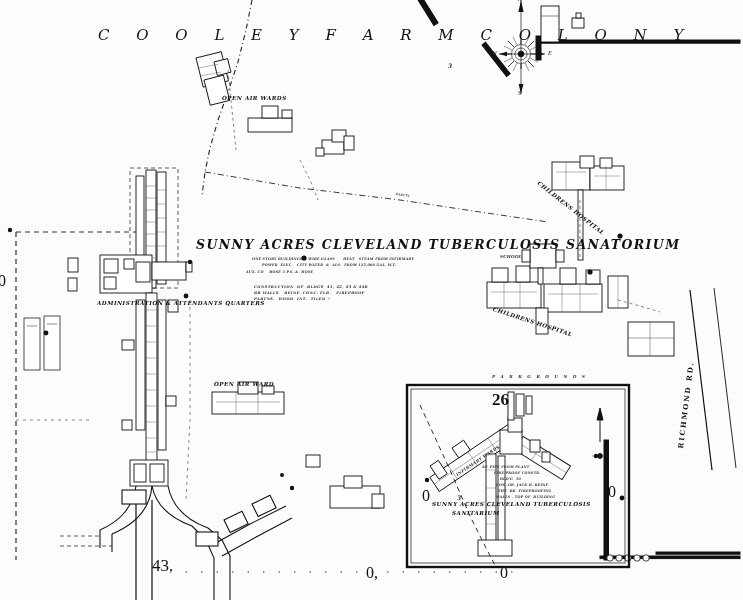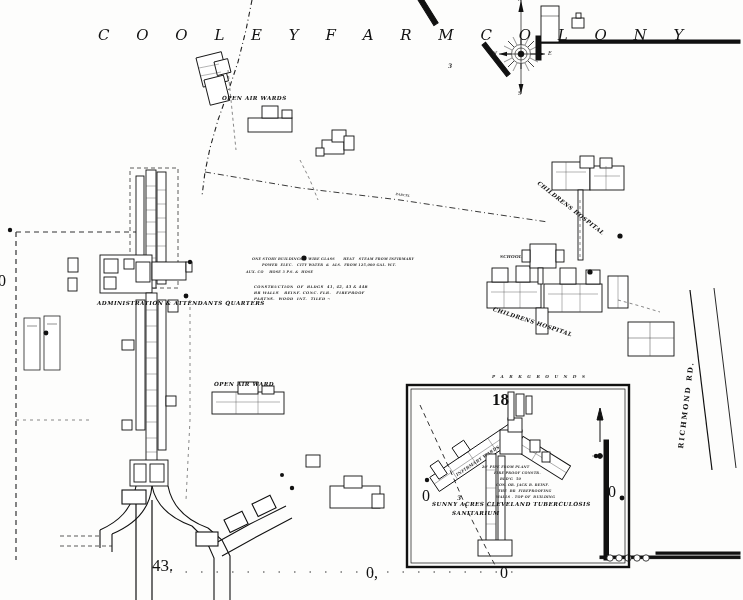--- a/index.html
+++ b/index.html
@@ -404,20 +404,21 @@
       <path d="M190,300 L190,420 L186,500" stroke-dasharray="3 4"></path>
       <path d="M580,200 L580,258" stroke-dasharray="3 3"></path>
       <path d="M300,160 L310,180 L318,200" stroke-dasharray="3 3"></path>
       <path d="M618,300 L640,306 L660,312" stroke-dasharray="3 3"></path>
       <path d="M16,420 L92,420" stroke-dasharray="3 4"></path>
     </g>
   </svg>
 
   <div class="maplabel title-huge" style="left:98px;top:26px;">C O O L E Y      F A R M      C O L O N Y</div>
 
+  <div class="maplabel title-main" style="left:196px;top:237px;">SUNNY ACRES  CLEVELAND  TUBERCULOSIS  SANATORIUM</div>
 
   <div class="microblock" style="left:252px;top:257px;">ONE STORY BUILDINGS    WIRE GLASS      HEAT   STEAM FROM INFIRMARY</div>
   <div class="microblock" style="left:262px;top:263px;">POWER  ELEC.   CITY WATER  &amp;  ALS.  FROM 125,000 GAL. W.T.</div>
   <div class="microblock" style="left:246px;top:270px;">AUX. CO    HOSE 3 P.S. &amp;  HOSE</div>
 
   <div class="microblock b2" style="left:254px;top:285px;">CONSTRUCTION  OF  BLDGS  41, 42, 43 &amp; 44B</div>
   <div class="microblock b2" style="left:254px;top:291px;">BR WALLS   REINF. CONC. FLR.   FIREPROOF</div>
   <div class="microblock b2" style="left:254px;top:297px;">PARTNS.  WOOD  INT.  TILED ~</div>
 
   <div class="maplabel lbl-sm" style="left:222px;top:95px;">OPEN AIR WARDS</div>
@@ -443,21 +444,21 @@
 
   <div class="maplabel lbl-xs rot-left" style="left:455px;top:473px;transform:rotate(-34deg);">INFIRMARY WARDS</div>
 
   <div class="microblock" style="left:482px;top:465px;">20' PIPE FROM PLANT</div>
   <div class="microblock" style="left:494px;top:471px;">FIRE PROOF CONSTR.</div>
   <div class="microblock" style="left:500px;top:477px;">BLD'G  50</div>
   <div class="microblock" style="left:496px;top:483px;">CON. OR. JACK B. REINF.</div>
   <div class="microblock" style="left:498px;top:489px;">THE  BR  FIREPROOFING</div>
   <div class="microblock" style="left:496px;top:495px;">WALLS - TOP OF  BUILDING</div>
 
-  <div class="maplabel num-big" style="left:492px;top:390px;font-weight:700;">18</div>
+  <div class="maplabel num-big" style="left:492px;top:390px;font-weight:700;">26</div>
 
   <div class="maplabel num-zero" style="left:422px;top:487px;">0</div>
   <div class="maplabel num-zero" style="left:608px;top:483px;">0</div>
   <div class="maplabel lbl-xs" style="left:457px;top:494px;font-size:6px;">3</div>
 
   <div class="maplabel num-zero" style="left:-2px;top:272px;">0</div>
   <div class="maplabel num-big" style="left:152px;top:556px;font-weight:400;">43.</div>
   <div class="maplabel num-zero" style="left:366px;top:564px;">0,</div>
   <div class="maplabel num-zero" style="left:500px;top:564px;">0</div>
   <div class="maplabel lbl-xs" style="left:448px;top:62px;font-size:6px;font-style:italic;">3</div>

